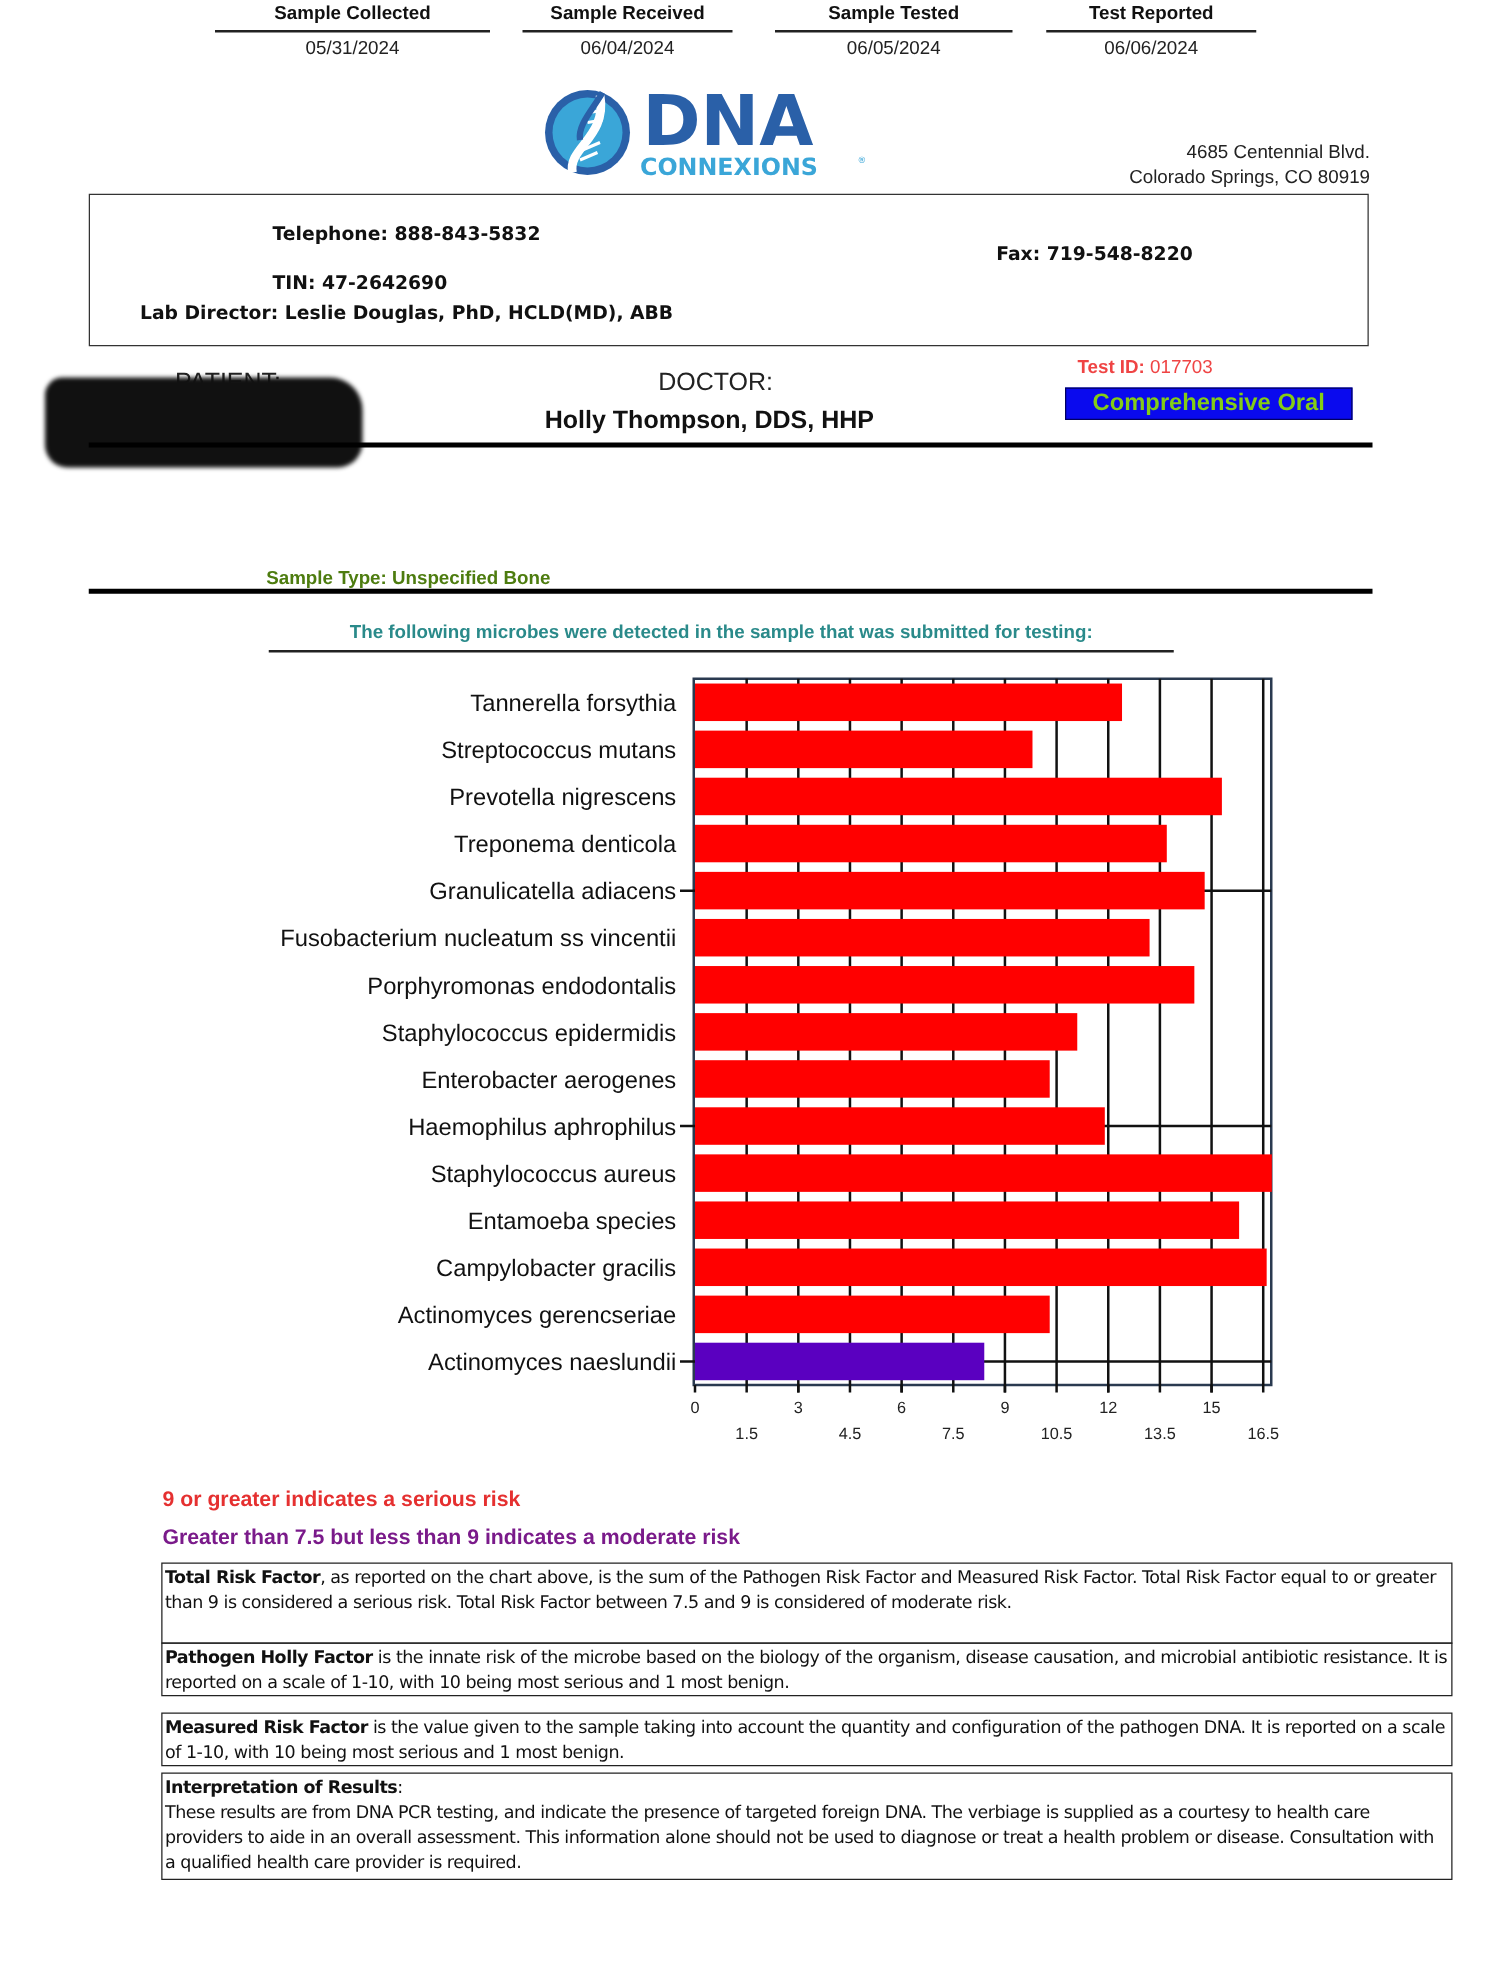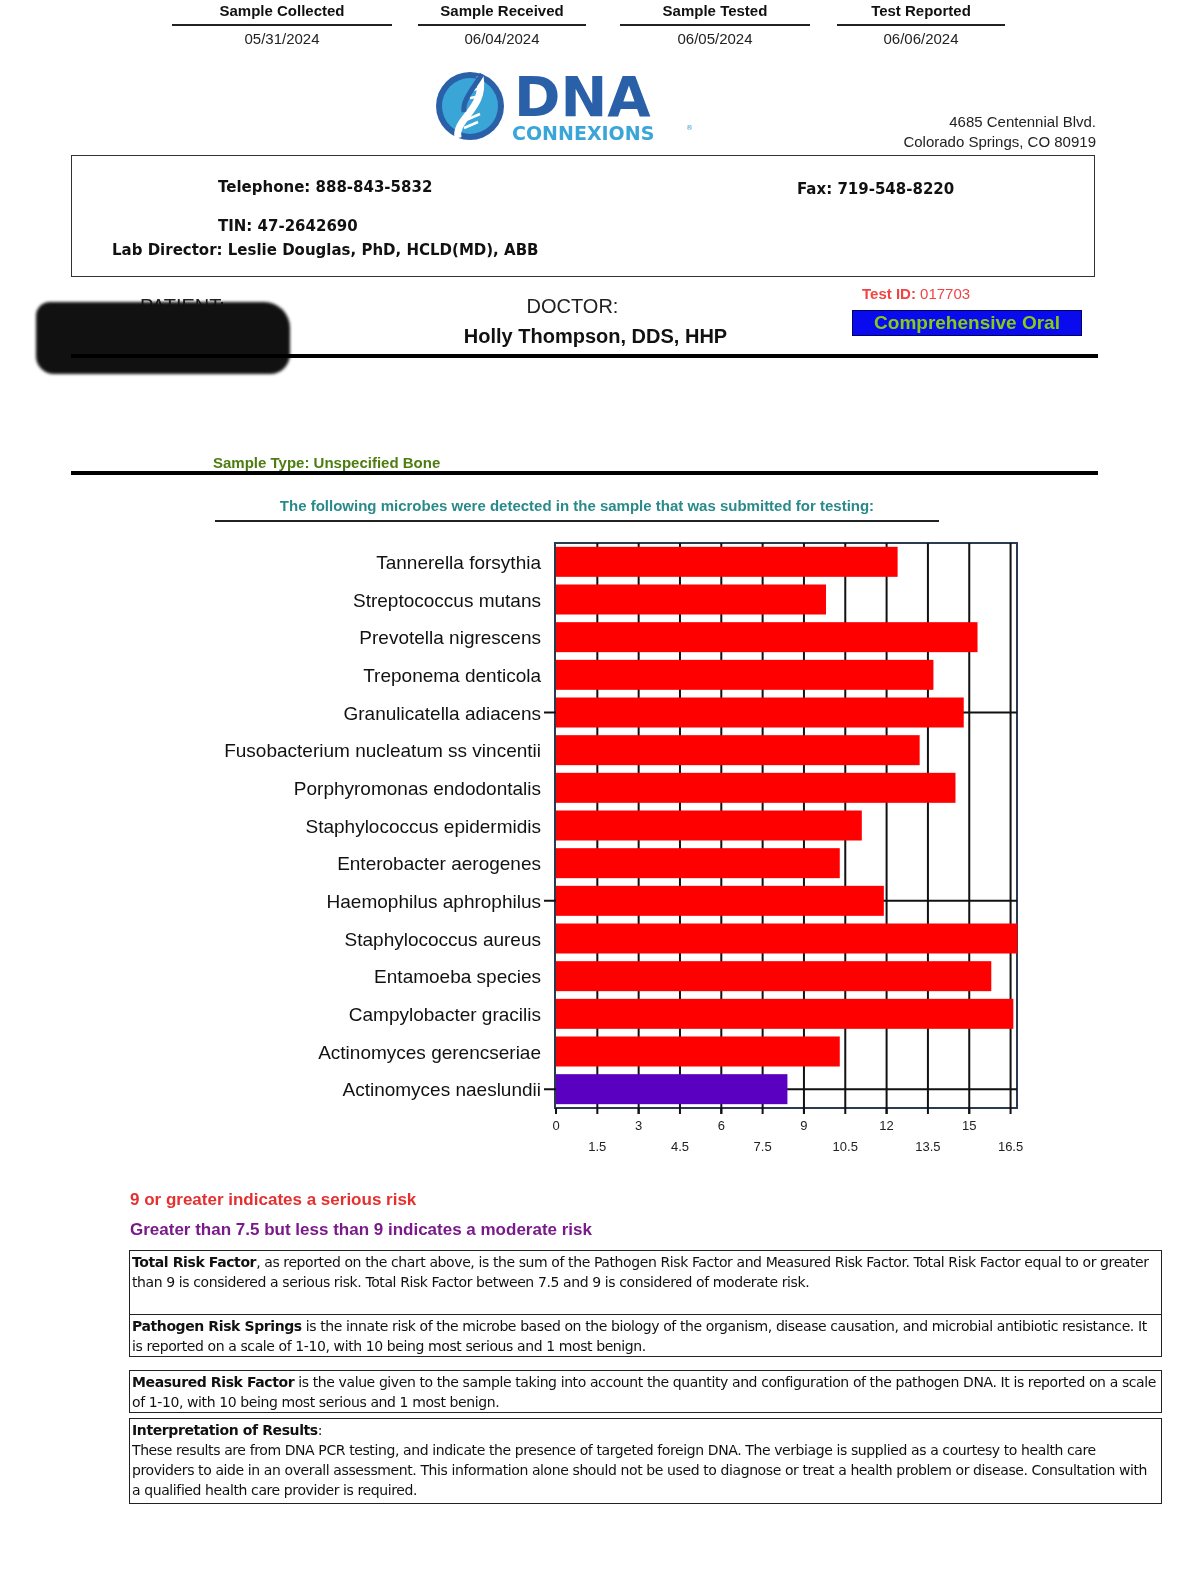--- a/index.html
+++ b/index.html
@@ -9,29 +9,29 @@
   
   .logo { left: 434px; top: 68px; width: 260px; height: 80px; }
   .logo svg { display: block; }
 
   .address { right: 106px; top: 112px; text-align: right; font-size: 15px; line-height: 20px; color: #222; }
 
   .infobox { left: 71px; top: 155px; width: 1024px; height: 122px; border: 1.5px solid #333; box-sizing: border-box; }
   .dejavu-bold { font-family: "DejaVu Sans", sans-serif; font-weight: bold; font-size: 15px; color: #111; }
   .tel { left: 218px; top: 178px; }
   .tin { left: 218px; top: 201px; margin-top: 16px; }
-  .fax { left: 797px; top: 180px; text-align: right; }
+  .fax { left: 797px; top: 194px; text-align: right; }
   .labdir { left: 112px; top: 241px; }
 
   .patient-label { left: 140px; top: 295px; font-size: 20px; color: #222; }
   .patient-name { left: 74px; top: 325px; font-size: 19px; font-weight: bold; color: #111; }
   .redact { left: 36px; top: 302px; width: 254px; height: 72px; background: #111; border-radius: 14px 26px 20px 18px; filter: blur(1.5px); }
 
   .doctor-label { left: 0; width: 1145px; text-align: center; top: 295px; font-size: 20px; color: #222; }
-  .doctor-name { left: 0; width: 1135px; text-align: center; top: 325px; font-size: 20px; font-weight: bold; color: #111; margin-left: 28px; }
+  .doctor-name { left: 0; width: 1135px; text-align: center; top: 325px; font-size: 20px; font-weight: bold; color: #111; }
 
   .testid { left: 862px; top: 285px; font-size: 15px; color: #ef4444; }
   .testid b { font-weight: bold; }
   .testtype { left: 852px; top: 310px; width: 230px; height: 26px; background: #0a0aee; border: 1.5px solid #000060; box-sizing: border-box; color: #84cc16; font-weight: bold; font-size: 19px; text-align: center; line-height: 24px; }
 
   .rule-thick { left: 71px; width: 1027px; height: 4px; background: #000; }
 
   .datecol { width: 220px; text-align: center; }
   .datecol .dh { font-weight: bold; font-size: 15px; color: #111; height: 22px; line-height: 22px; }
   .datecol .dl { height: 1.5px; background: #222; margin: 2px 0 0 0; }
@@ -185,21 +185,21 @@
     <text x="1010.575" y="621" text-anchor="middle" class="tick-label">16.5</text>
   </svg>
 
 <div class="abs legend-serious">9 or greater indicates a serious risk</div>
 <div class="abs legend-moderate">Greater than 7.5 but less than 9 indicates a moderate risk</div>
 
 <div class="abs defbox" style="top:1250px; height:65px;">
   <b>Total Risk Factor</b><span>, as reported on the chart above, is the sum of the Pathogen Risk Factor and Measured Risk Factor. Total Risk Factor equal to or greater than 9 is considered a serious risk. Total Risk Factor between 7.5 and 9 is considered of moderate risk.</span>
 </div>
 <div class="abs defbox" style="top:1314px; height:43px;">
-  <b>Pathogen Risk Springs</b><span> is the innate risk of the microbe based on the biology of the organism, disease causation, and microbial antibiotic resistance. It is reported on a scale of 1-10, with 10 being most serious and 1 most benign.</span>
+  <b>Pathogen Holly Factor</b><span> is the innate risk of the microbe based on the biology of the organism, disease causation, and microbial antibiotic resistance. It is reported on a scale of 1-10, with 10 being most serious and 1 most benign.</span>
 </div>
 <div class="abs defbox" style="top:1370px; height:43px;">
   <b>Measured Risk Factor</b><span> is the value given to the sample taking into account the quantity and configuration of the pathogen DNA. It is reported on a scale of 1-10, with 10 being most serious and 1 most benign.</span>
 </div>
 <div class="abs defbox" style="top:1418px; height:86px;">
   <b>Interpretation of Results</b><span>:</span><br>
   <span>These results are from DNA PCR testing, and indicate the presence of targeted foreign DNA.  The verbiage is supplied as a courtesy to health care providers to aide in an overall assessment.  This information alone should not be used to diagnose or treat a health problem or disease.  Consultation with a qualified health care provider is required.</span>
 </div>
 
 </body></html>

